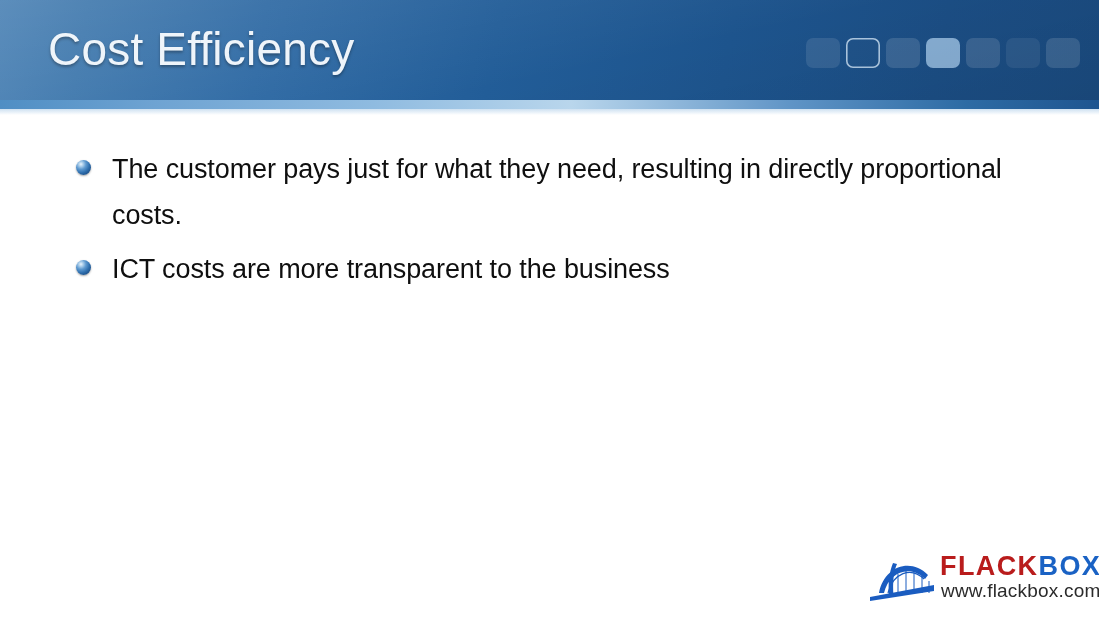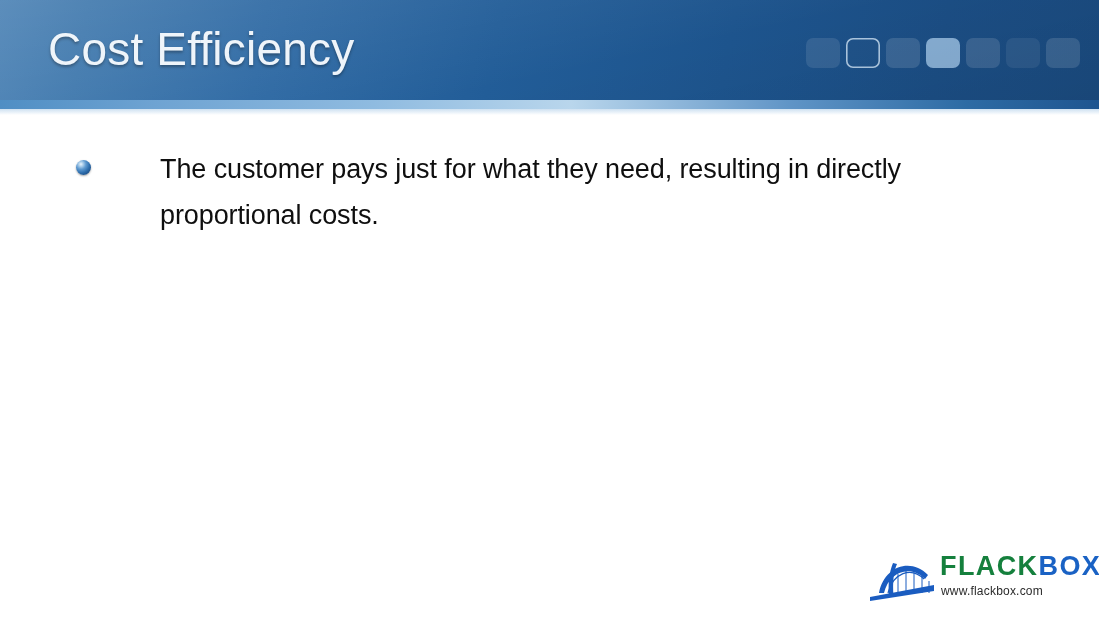--- a/index.html
+++ b/index.html
@@ -116,21 +116,20 @@
     position: absolute;
     left: 76px;
     top: 146px;
     width: 930px;
   }
   .bullet-row {
     position: relative;
     display: flex;
     align-items: flex-start;
     margin-bottom: 8px;
-    gap: 48px;
   }
   .bullet-marker {
     flex: 0 0 auto;
     width: 15px;
     height: 15px;
     margin-top: 14px;
     margin-right: 21px;
     border-radius: 50%;
     background:
       radial-gradient(circle at 33% 28%,
@@ -167,27 +166,27 @@
   }
   .logo-wordmark {
     position: absolute;
     left: 72px;
     top: 2px;
     font-size: 27px;
     line-height: 30px;
     letter-spacing: 1.4px;
     white-space: nowrap;
   }
-  .logo-flack { color: #15803d; font-weight: bold; }
+  .logo-flack { color: #b91c1c; font-weight: bold; }
   .logo-box   { color: #1a62c4; font-weight: bold; }
   .logo-url {
     position: absolute;
     left: 73px;
     top: 32px;
-    font-size: 12px;
+    font-size: 19px;
     line-height: 20px;
     color: #2b2b2b;
     letter-spacing: 0.2px;
     white-space: nowrap;
   }
 </style>
 </head>
 <body>
 
 <div id="slide">
@@ -210,20 +209,24 @@
 
   <div class="bullets">
 
     <div class="bullet-row">
       <div class="bullet-marker"></div>
       <div class="bullet-text">The customer pays just for what they need, resulting in directly proportional costs.</div>
     </div>
 
 
 
+    <div class="bullet-row">
+      <div class="bullet-marker"></div>
+      <div class="bullet-text">ICT costs are more transparent to the business</div>
+    </div>
 
   </div>
 
   <div class="logo">
     <svg class="logo-mark" viewBox="0 0 76 48">
 
       <path d="M11 40 C 16 14, 42 4, 60 22 L 57 26 C 42 11, 21 19, 16 40 Z" fill="#1a5cc0"></path>
 
       <path d="M20 40 C 25 20, 43 13, 56 26" fill="none" stroke="#1a5cc0" stroke-width="1.2"></path>
 

